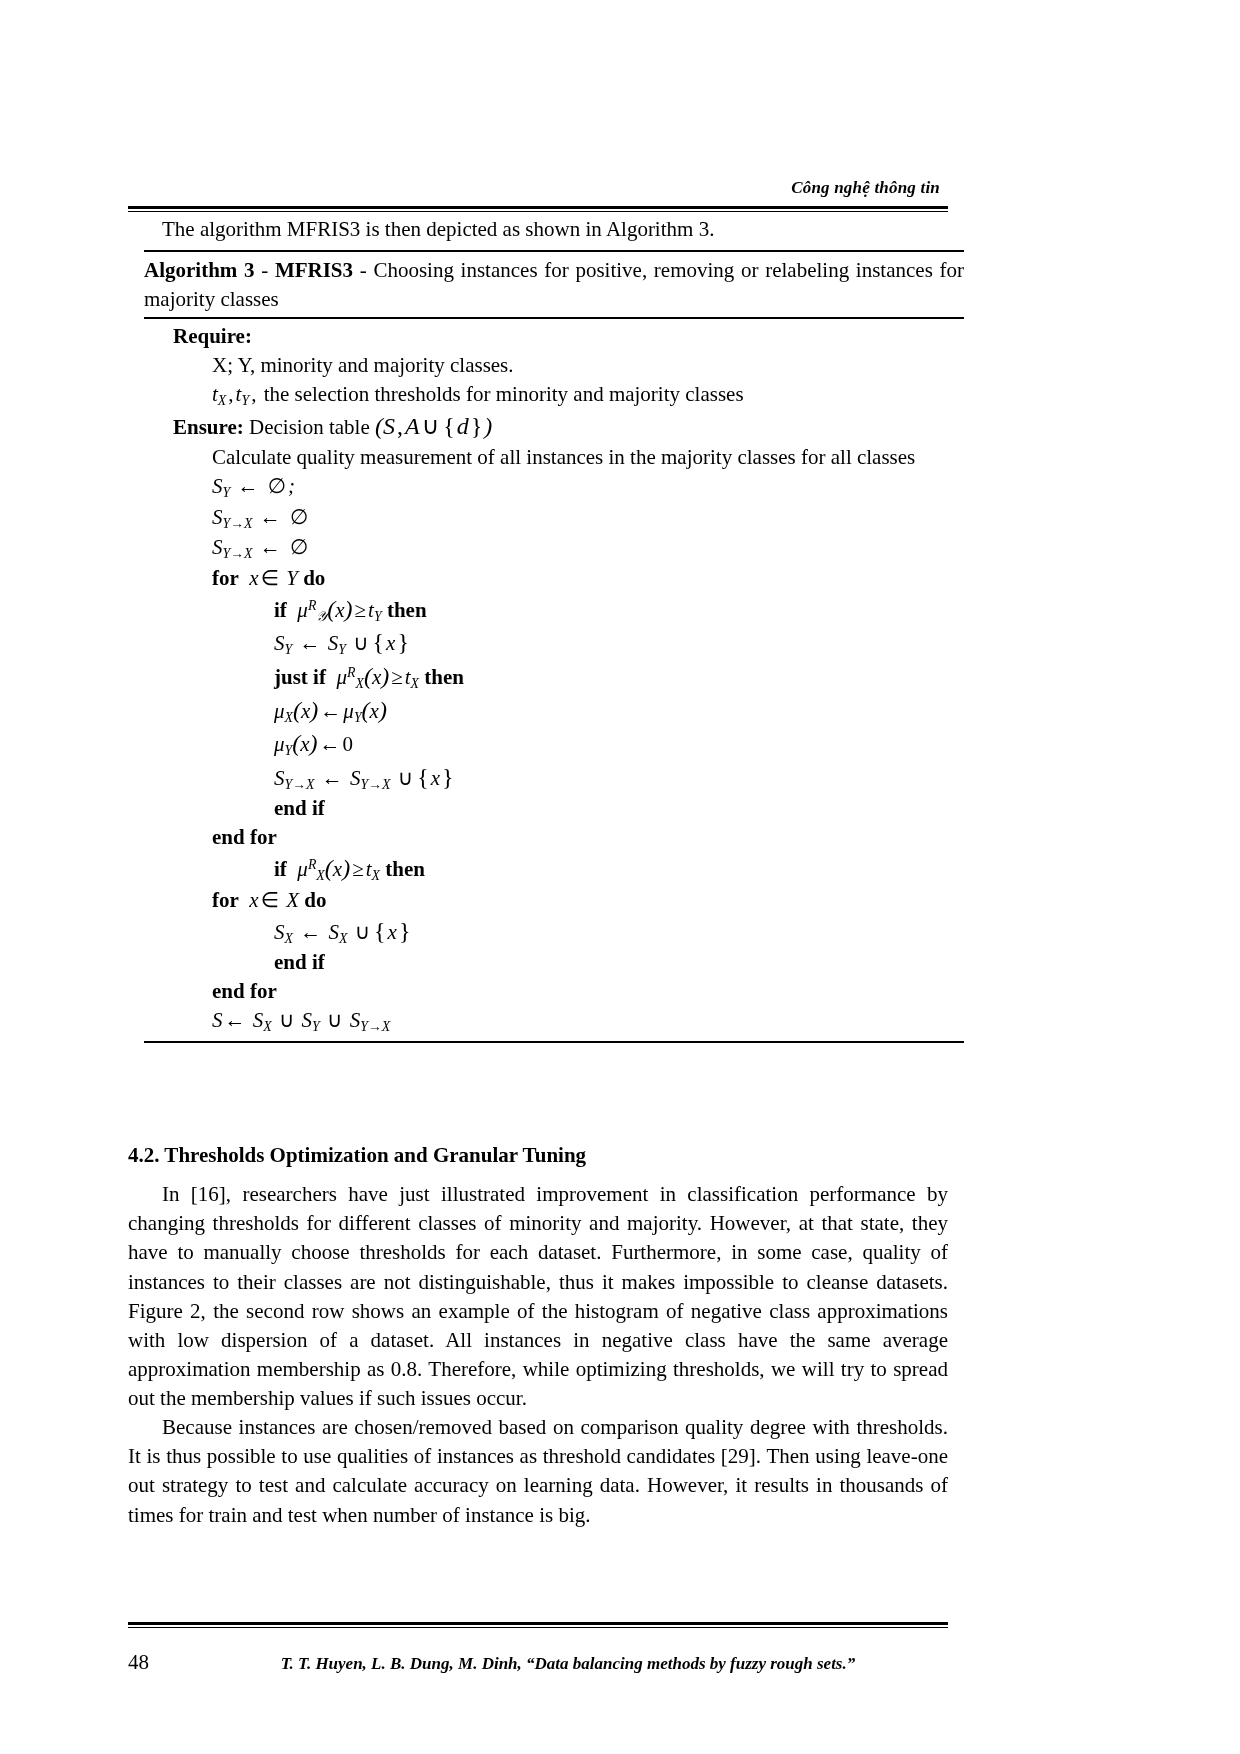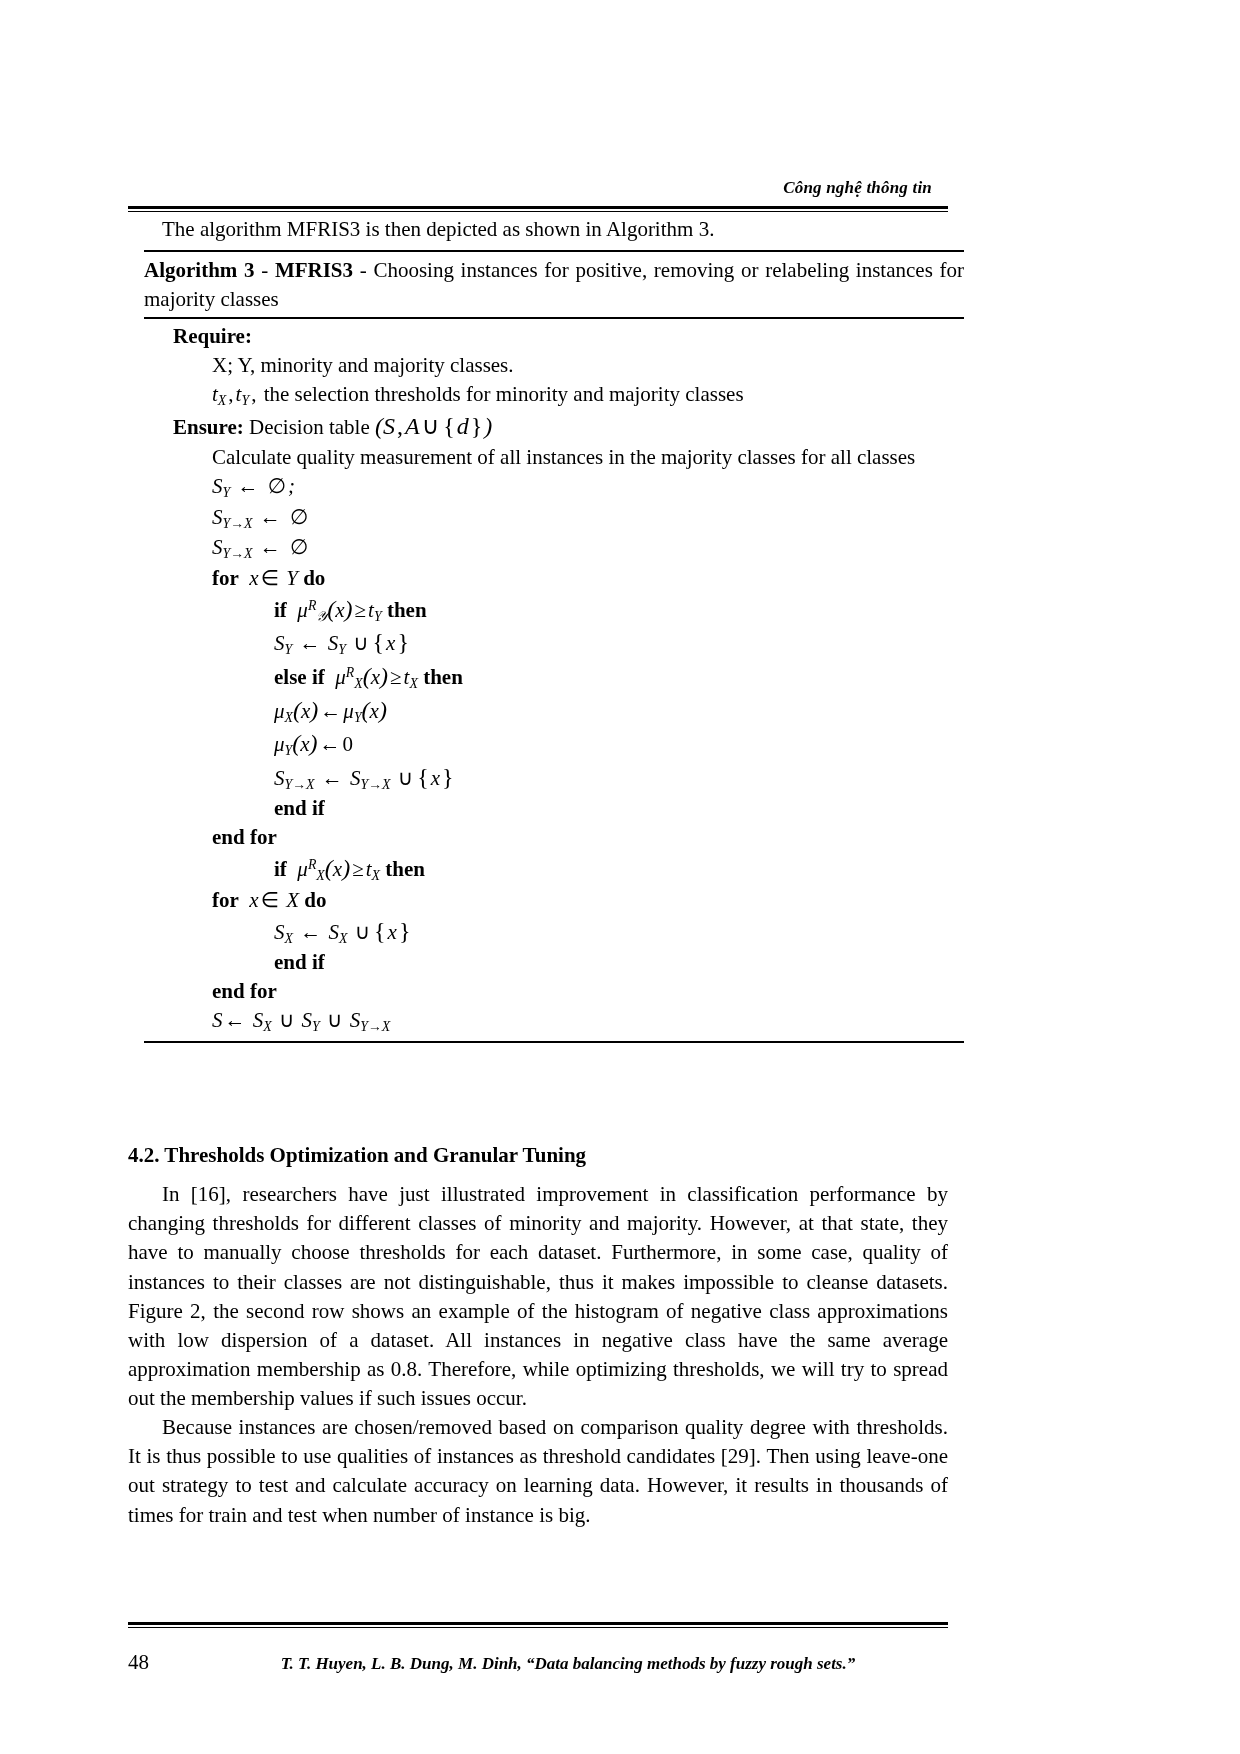--- a/index.html
+++ b/index.html
@@ -20,21 +20,21 @@
     left: 128px;
     top: 0;
     width: 820px;
     height: 1754px;
   }
 
   
   .runhead {
     position: absolute;
     top: 178px;
-    right: 16px;
+    right: 8px;
     font-style: italic;
     font-weight: bold;
     font-size: 17px;
     letter-spacing: 0.2px;
   }
   .rule-top {
     position: absolute;
     top: 206px;
     left: 0;
     width: 820px;
@@ -237,21 +237,21 @@
         <span class="kw">if</span>
         <span class="math">&nbsp;μ<sup>R</sup><sub class="script-y">𝒴</sub><span style="font-size:24px;">(</span>x<span style="font-size:24px;">)</span><span class="op">≥</span>t<sub>Y</sub></span>
         <span class="kw">then</span>
       </div>
 
       <div class="ln ind3">
         <span class="math">S<sub>Y</sub> <span class="op">←</span> S<sub>Y</sub> <span class="op">∪</span><span class="op" style="font-size:24px;">{</span>x<span class="op" style="font-size:24px;">}</span></span>
       </div>
 
       <div class="ln ind3">
-        <span class="kw">else if</span>
+        <span class="kw">just if</span>
         <span class="math">&nbsp;μ<sup>R</sup><sub>X</sub><span style="font-size:24px;">(</span>x<span style="font-size:24px;">)</span><span class="op">≥</span>t<sub>X</sub></span>
         <span class="kw">then</span>
       </div>
 
       <div class="ln ind3">
         <span class="math">μ<sub>X</sub><span style="font-size:24px;">(</span>x<span style="font-size:24px;">)</span><span class="op">←</span>μ<sub>Y</sub><span style="font-size:24px;">(</span>x<span style="font-size:24px;">)</span></span>
       </div>
 
       <div class="ln ind3">
         <span class="math">μ<sub>Y</sub><span style="font-size:24px;">(</span>x<span style="font-size:24px;">)</span><span class="op">←</span><span class="up">0</span></span>

